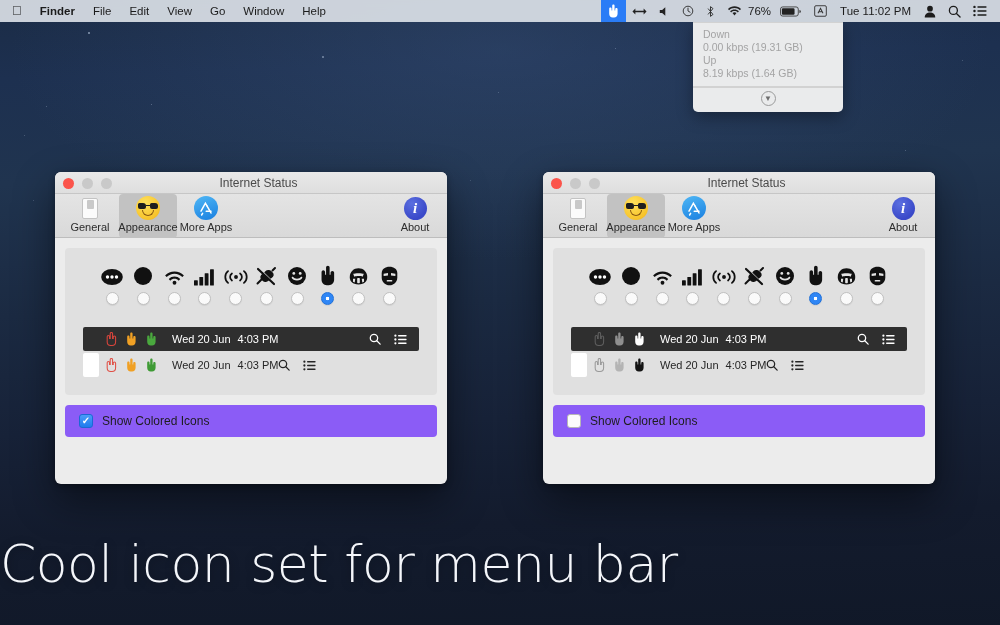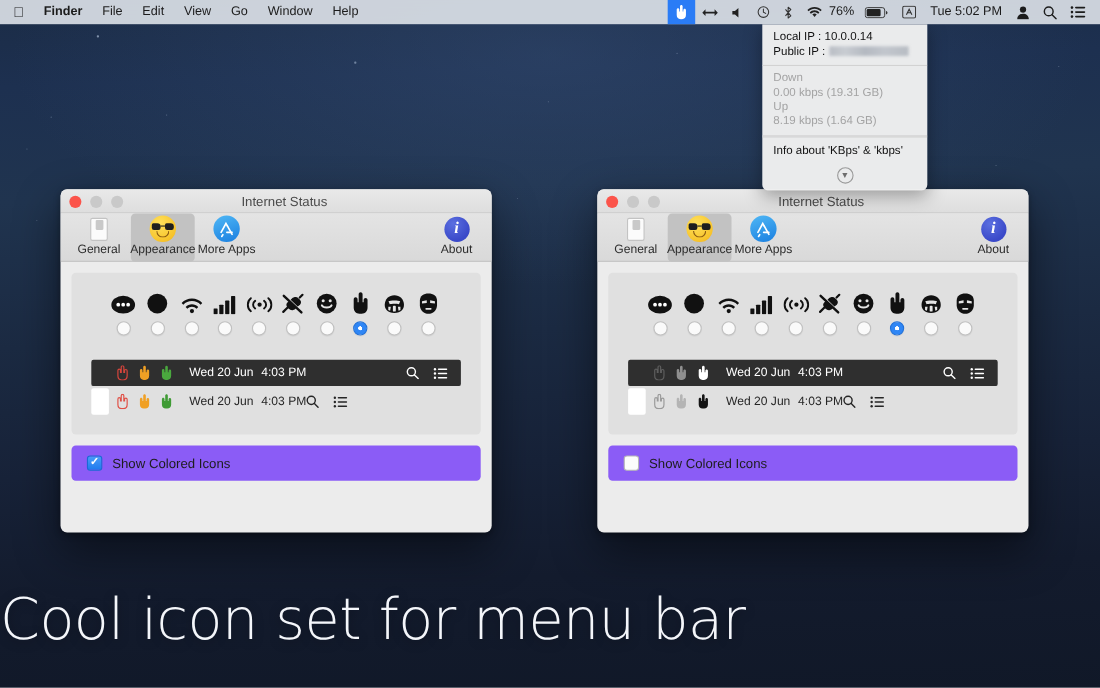--- a/index.html
+++ b/index.html
@@ -276,21 +276,21 @@
           <rect x="2.2" y="2.2" width="15" height="7.6" rx="1.4" fill="#222"></rect>
           <path d="M23 4.2 L23 7.8 C24.1 7.5 24.6 6.8 24.6 6 C24.6 5.2 24.1 4.5 23 4.2 Z" fill="#333"></path>
         </svg>
       </div>
       <div class="mb-stat">
         <svg width="13" height="12" viewBox="0 0 14 13" fill="none" stroke="#333" stroke-width="1">
           <rect x="0.7" y="0.8" width="12.6" height="11.4" rx="1.4"></rect>
           <path d="M4.3 9 L7 3.6 L9.7 9 M5.4 7.2 L8.6 7.2" stroke-width="1.1" fill="none"></path>
         </svg>
       </div>
-      <div class="mb-time">Tue 5:02 PM</div>
+      <div class="mb-time">Tue 11:02 PM</div>
       <div class="mb-stat">
         <svg width="12" height="13" viewBox="0 0 13 14" fill="#1c1c1c">
           <circle cx="6.5" cy="4" r="3.1"></circle>
           <path d="M0.8 13.4 C0.8 9.9 3.3 8 6.5 8 C9.7 8 12.2 9.9 12.2 13.4 Z"></path>
         </svg>
       </div>
       <div class="mb-stat">
         <svg width="13" height="13" viewBox="0 0 14 14" fill="none" stroke="#1c1c1c" stroke-width="1.4">
           <circle cx="5.8" cy="5.8" r="4.3"></circle>
           <path d="M9.1 9.1 L13 13" stroke-linecap="round"></path>
@@ -303,44 +303,33 @@
           <circle cx="1.6" cy="6" r="1.3"></circle>
             <rect x="4.6" y="5.2" width="10" height="1.6" rx="0.8"></rect>
           <circle cx="1.6" cy="10.4" r="1.3"></circle>
             <rect x="4.6" y="9.6" width="10" height="1.6" rx="0.8"></rect>
         </svg>
       </div>
     </div>
   </div>
 
   <div id="dropdown">
-    <div class="dd-sec">
-      <div class="dd-row">
-        <span class="dd-label">Local IP  :</span>
-        <span class="dd-val">10.0.0.14</span>
-      </div>
-      <div class="dd-row">
-        <span class="dd-label">Public IP :</span>
-        <span class="dd-redacted"></span>
-      </div>
-    </div>
     <div class="dd-div"></div>
     <div class="dd-sec muted">
       <div class="dd-muted-row">
         <span class="dd-mk">Down</span>
         <span>0.00 kbps (19.31 GB)</span>
       </div>
       <div class="dd-muted-row">
         <span class="dd-mk">Up</span>
         <span>8.19 kbps (1.64 GB)</span>
       </div>
     </div>
     <div class="dd-div"></div>
     <div class="dd-div"></div>
-    <div class="dd-action">Info about 'KBps' &amp; 'kbps'</div>
     <div class="dd-foot">
       <div class="dd-chev">▼</div>
     </div>
   </div>
 
   <div class="win" id="win-left">
     <div class="titlebar">
       <div class="lights">
         <div class="light l-red"></div>
         <div class="light l-yel"></div>

